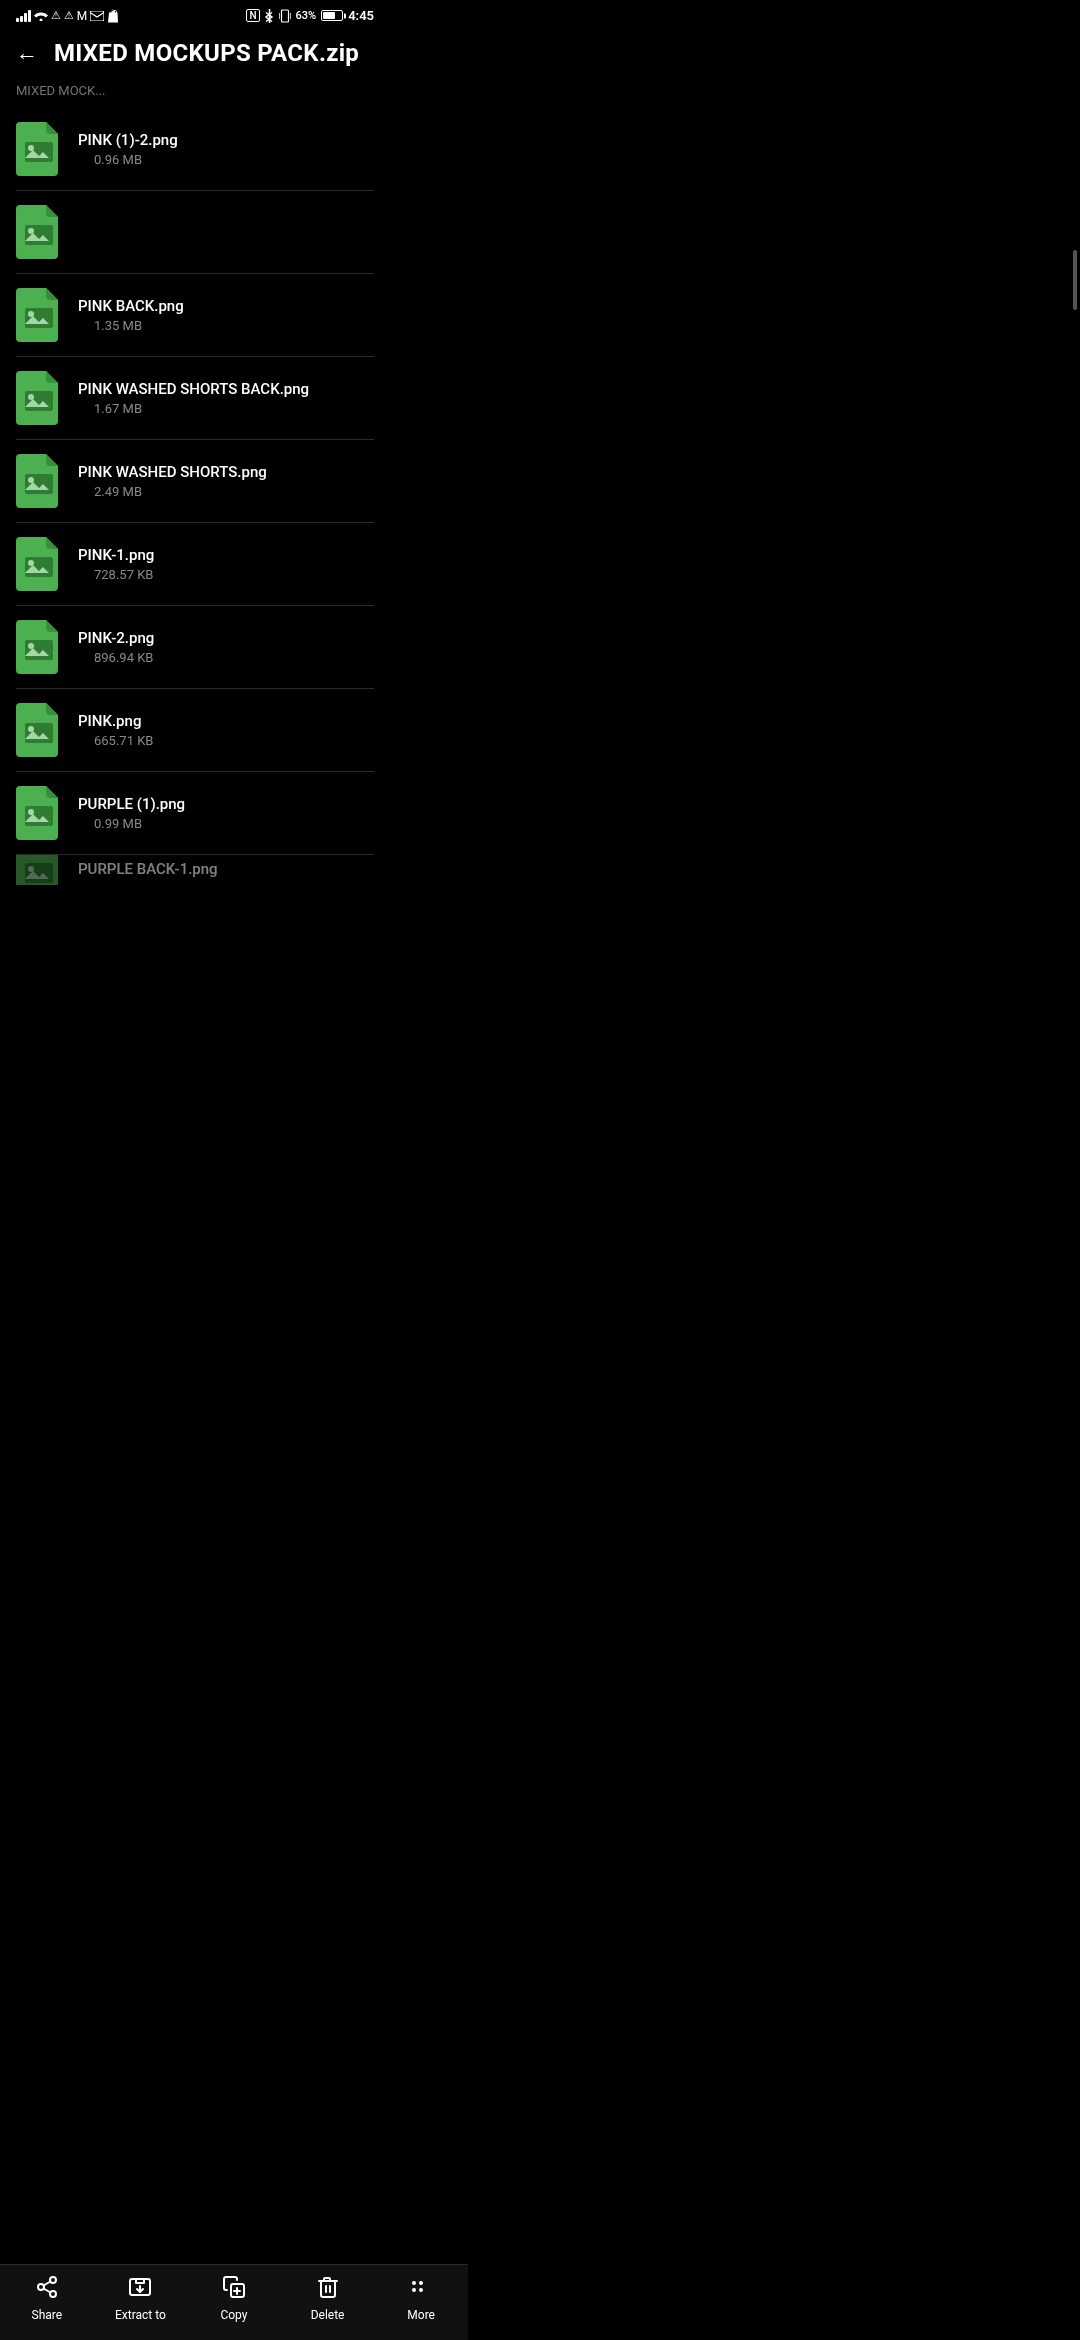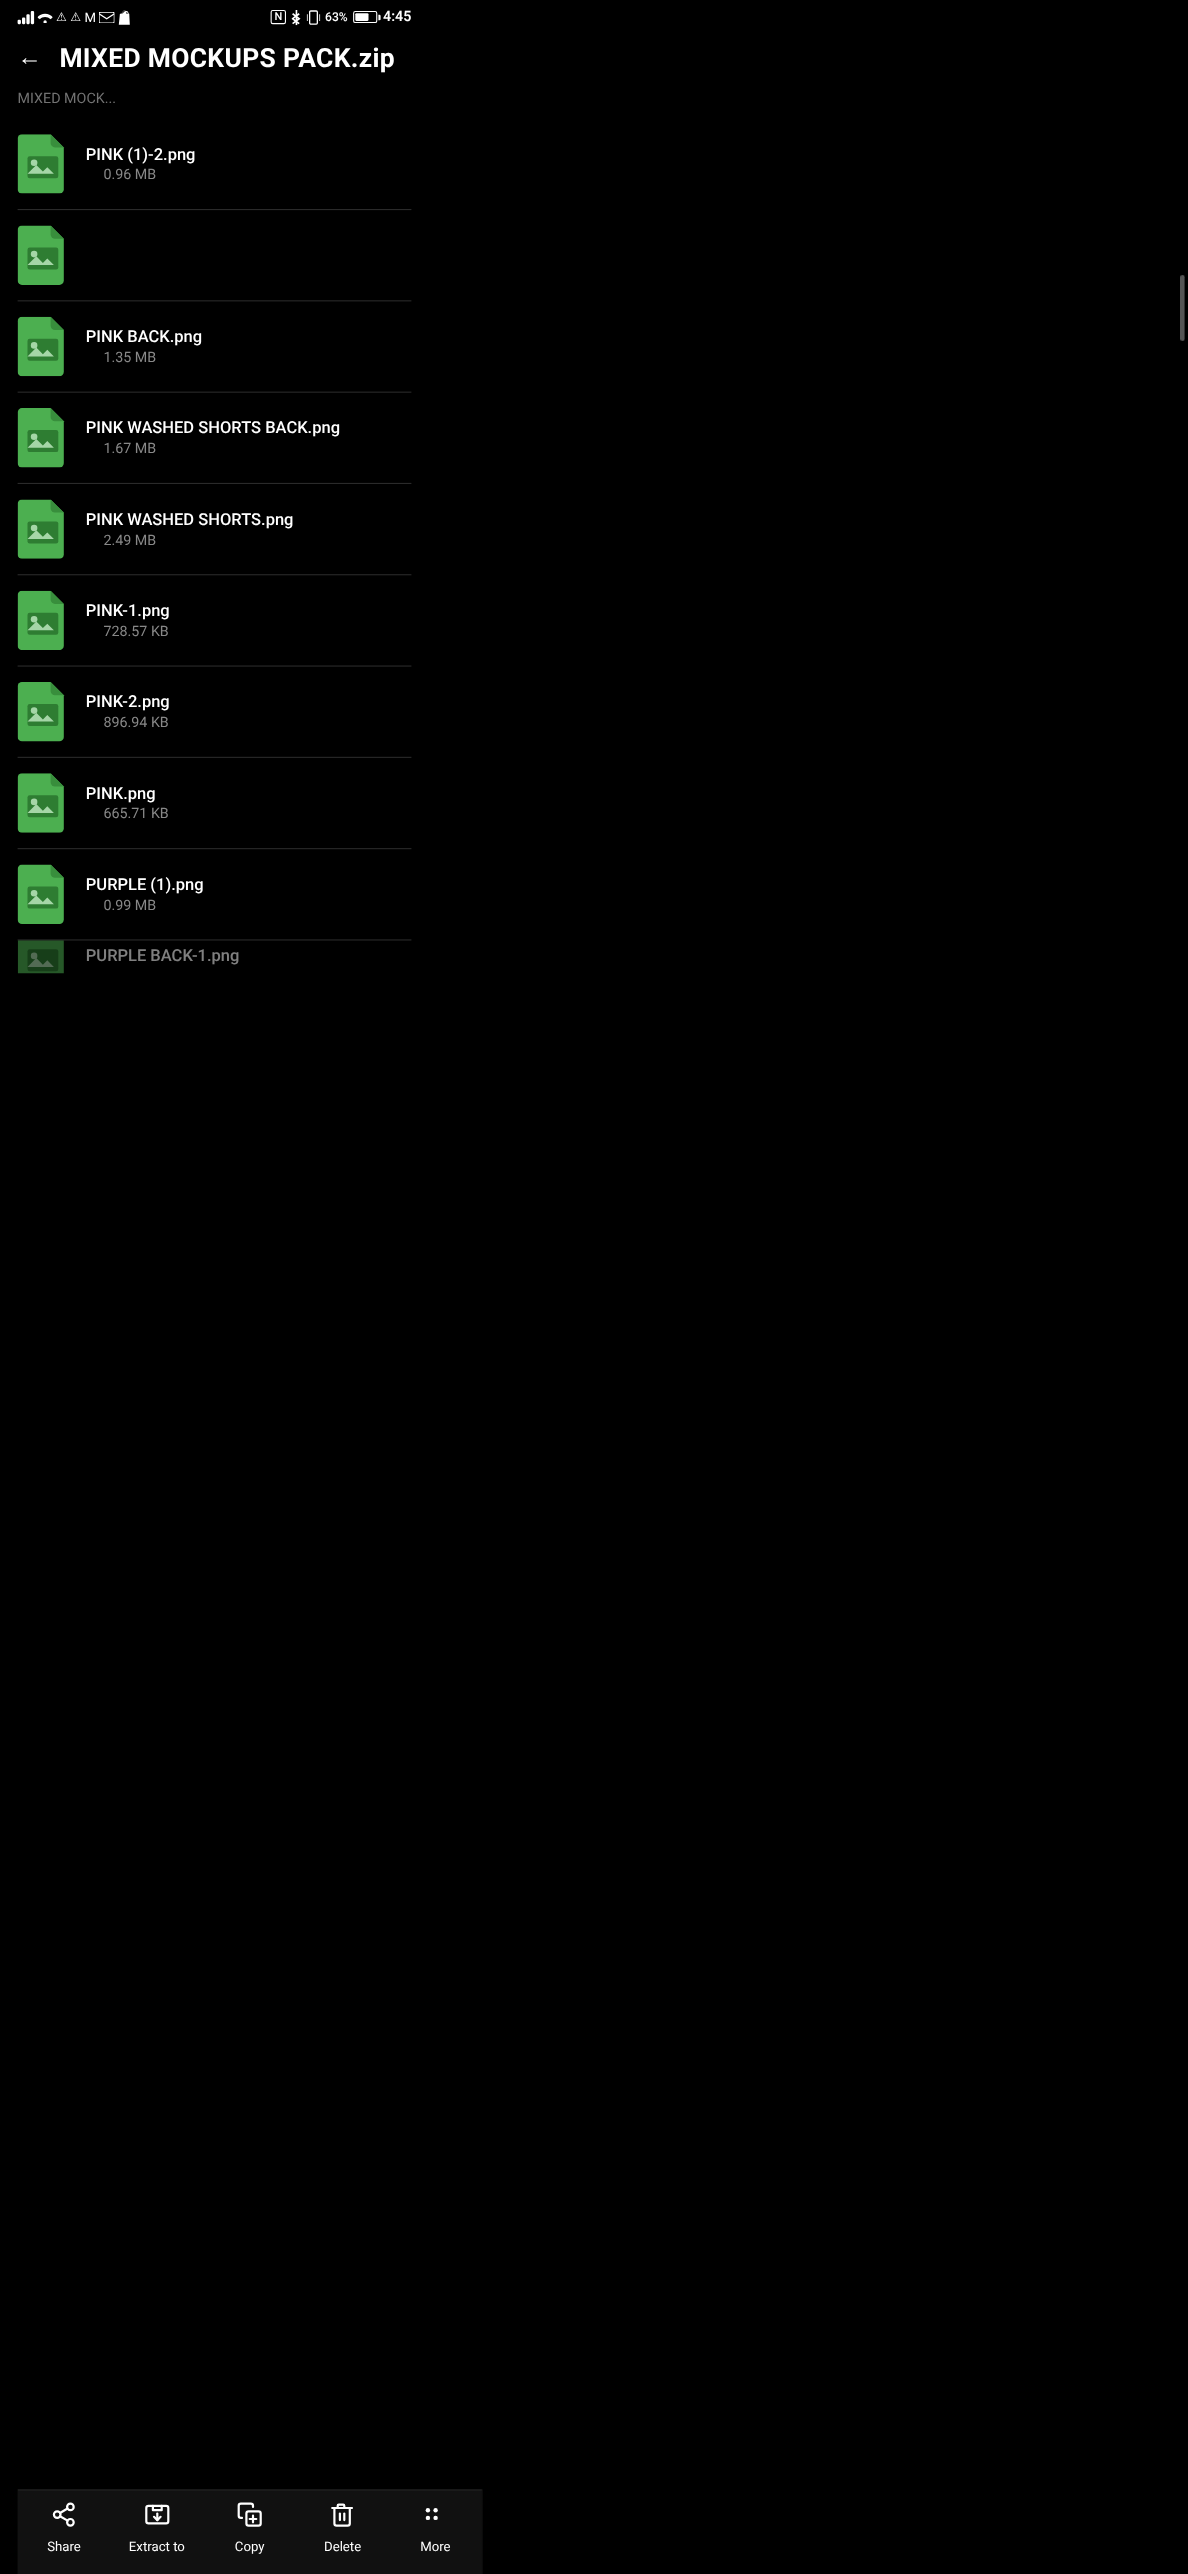--- a/index.html
+++ b/index.html
@@ -159,22 +159,22 @@
     .file-size {
       font-size: 13px;
       color: #888;
       margin-left: 16px;
     }
 
     
     .bottom-nav {
       position: fixed;
       bottom: 0;
-      left: 16px;
-      width: 422px;
+      left: 0;
+      width: 468px;
       background: #111;
       display: flex;
       justify-content: space-around;
       align-items: center;
       padding: 10px 0 18px;
       border-top: 1px solid #2a2a2a;
     }
     .nav-item {
       display: flex;
       flex-direction: column;

